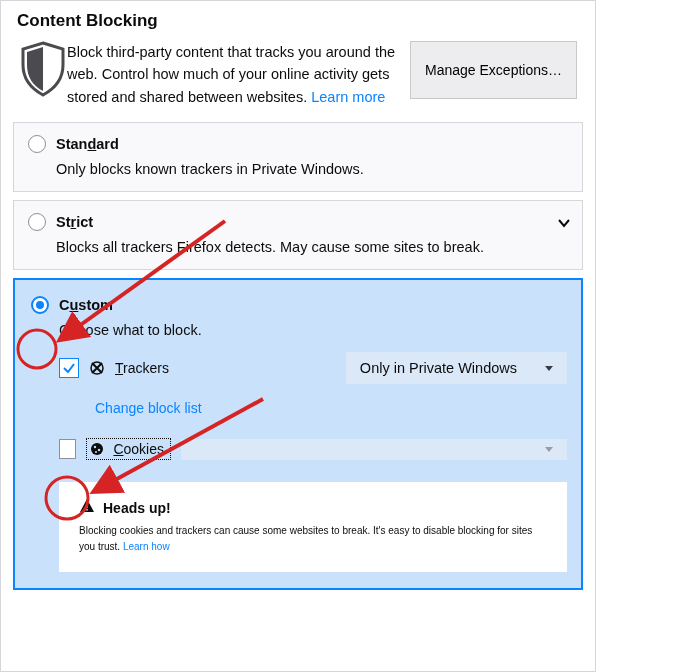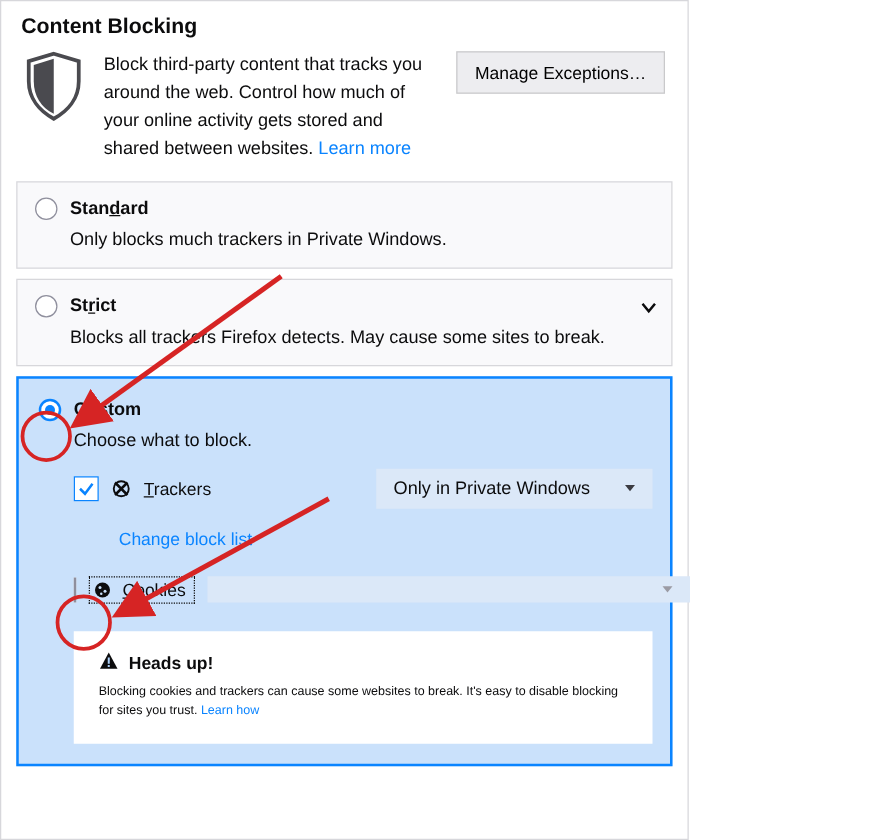--- a/index.html
+++ b/index.html
@@ -4,52 +4,51 @@
 <style>
   * { box-sizing: border-box; }
   body {
     margin: 0;
     font-family: "Segoe UI", Arial, sans-serif;
     font-size: 14px;
     color: #0c0c0d;
     background: #fff;
   }
   .panel {
-    width: 551px;
+    width: 596px;
     height: 672px;
     border: 1px solid #d7d7db;
     padding: 10px 12px 12px 12px;
     position: relative;
   }
   .title {
     font-size: 17px;
     font-weight: 700;
     margin: 0 0 10px 4px;
   }
   .intro-row {
     display: flex;
     align-items: flex-start;
-    gap: 16px;
     padding: 0 6px 14px 6px;
   }
   .shield-icon svg { display: block; }
   .intro-text {
     flex: 1;
     line-height: 1.55;
     font-size: 14.5px;
   }
   .learn-link {
     color: #0a84ff;
     text-decoration: none;
     cursor: pointer;
   }
   .btn {
     background: #ededf0;
     border: 1px solid #c9c9cb;
-    padding: 8px 14px;
+    padding: 20px 14px;
     font-size: 14px;
     cursor: pointer;
     font-family: inherit;
     min-height: 34px;
     white-space: nowrap;
   }
 
   .option-card {
     border: 1px solid #d7d7db;
     background: #f9f9fb;
@@ -210,21 +209,21 @@
     <button class="btn">Manage Exceptions…</button>
   </div>
 
   <div class="option-card">
     <div class="radio-row">
       <span class="radio"></span>
       <span class="option-label">
         <span>Stan</span><span class="ul">d</span><span>ard</span>
       </span>
     </div>
-    <div class="option-desc">Only blocks much trackers in Private Windows.</div>
+    <div class="option-desc">Only blocks known trackers in Private Windows.</div>
   </div>
 
   <div class="option-card">
     <span class="expand-chevron">
       <svg width="12" height="9" viewBox="0 0 12 9">
           <path d="M1 1 L6 7 L11 1" fill="none" stroke="#0c0c0d" stroke-width="2"></path>
         </svg>
     </span>
     <div class="radio-row">
       <span class="radio"></span>

